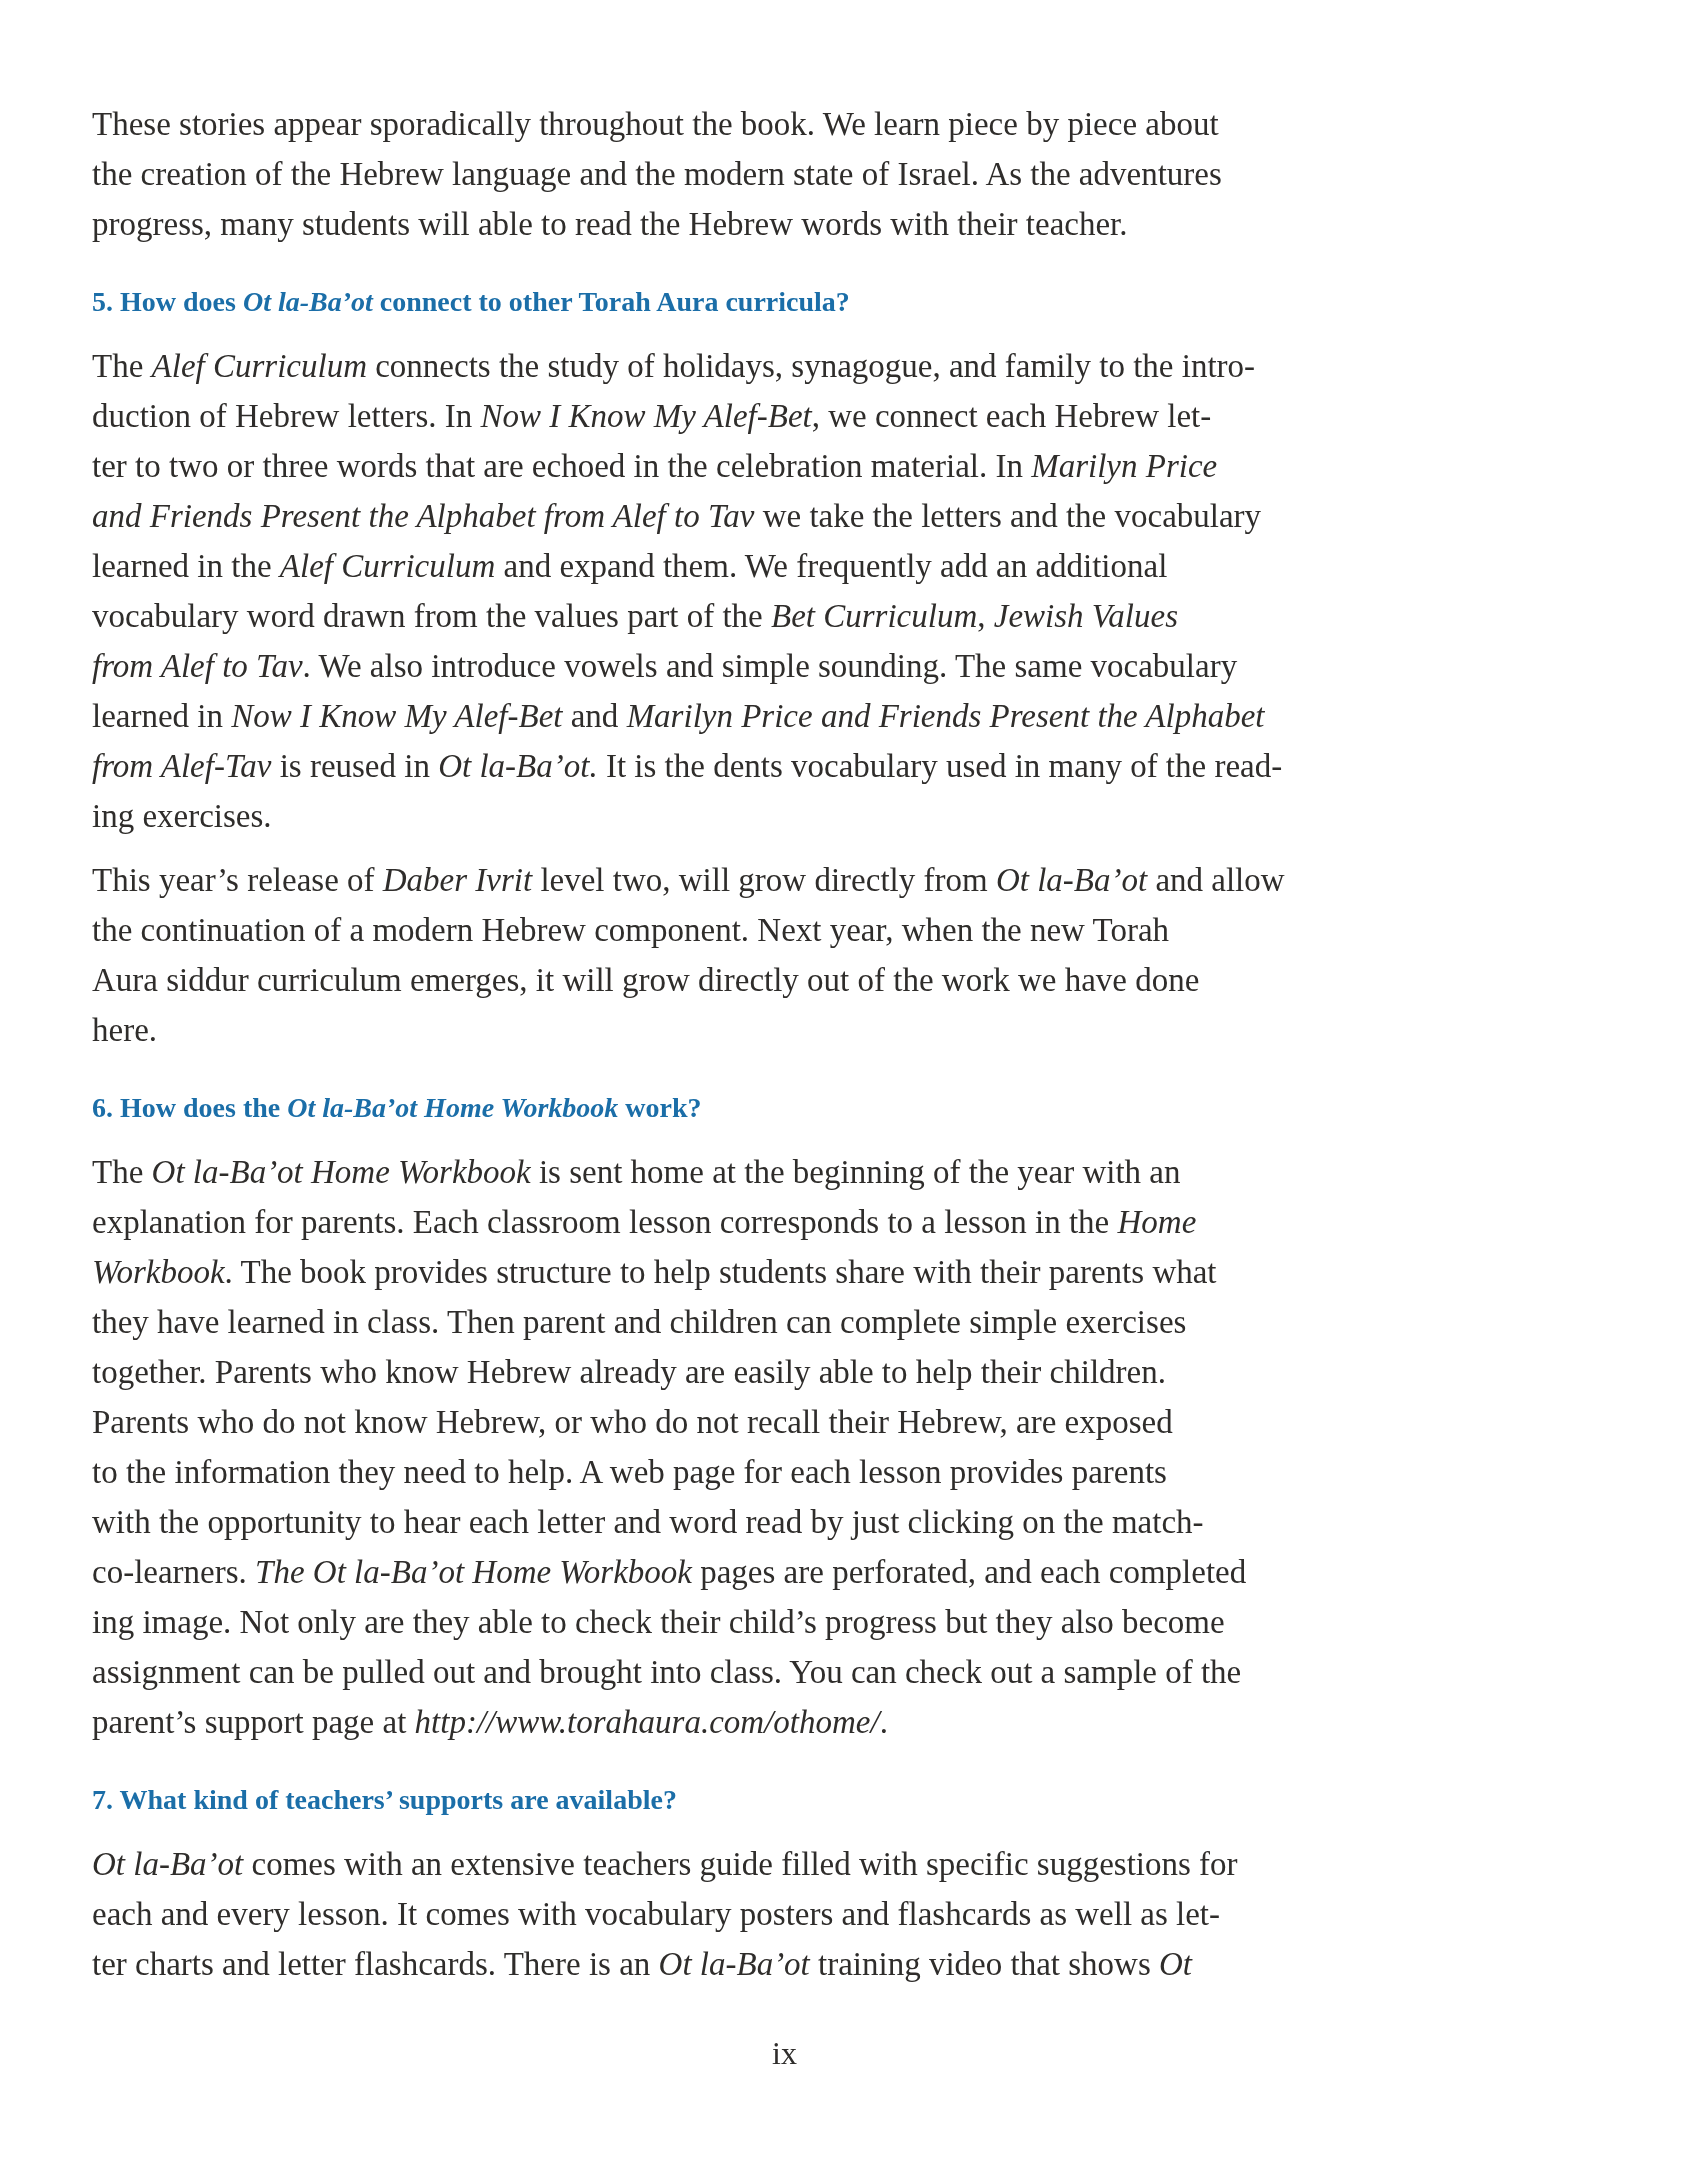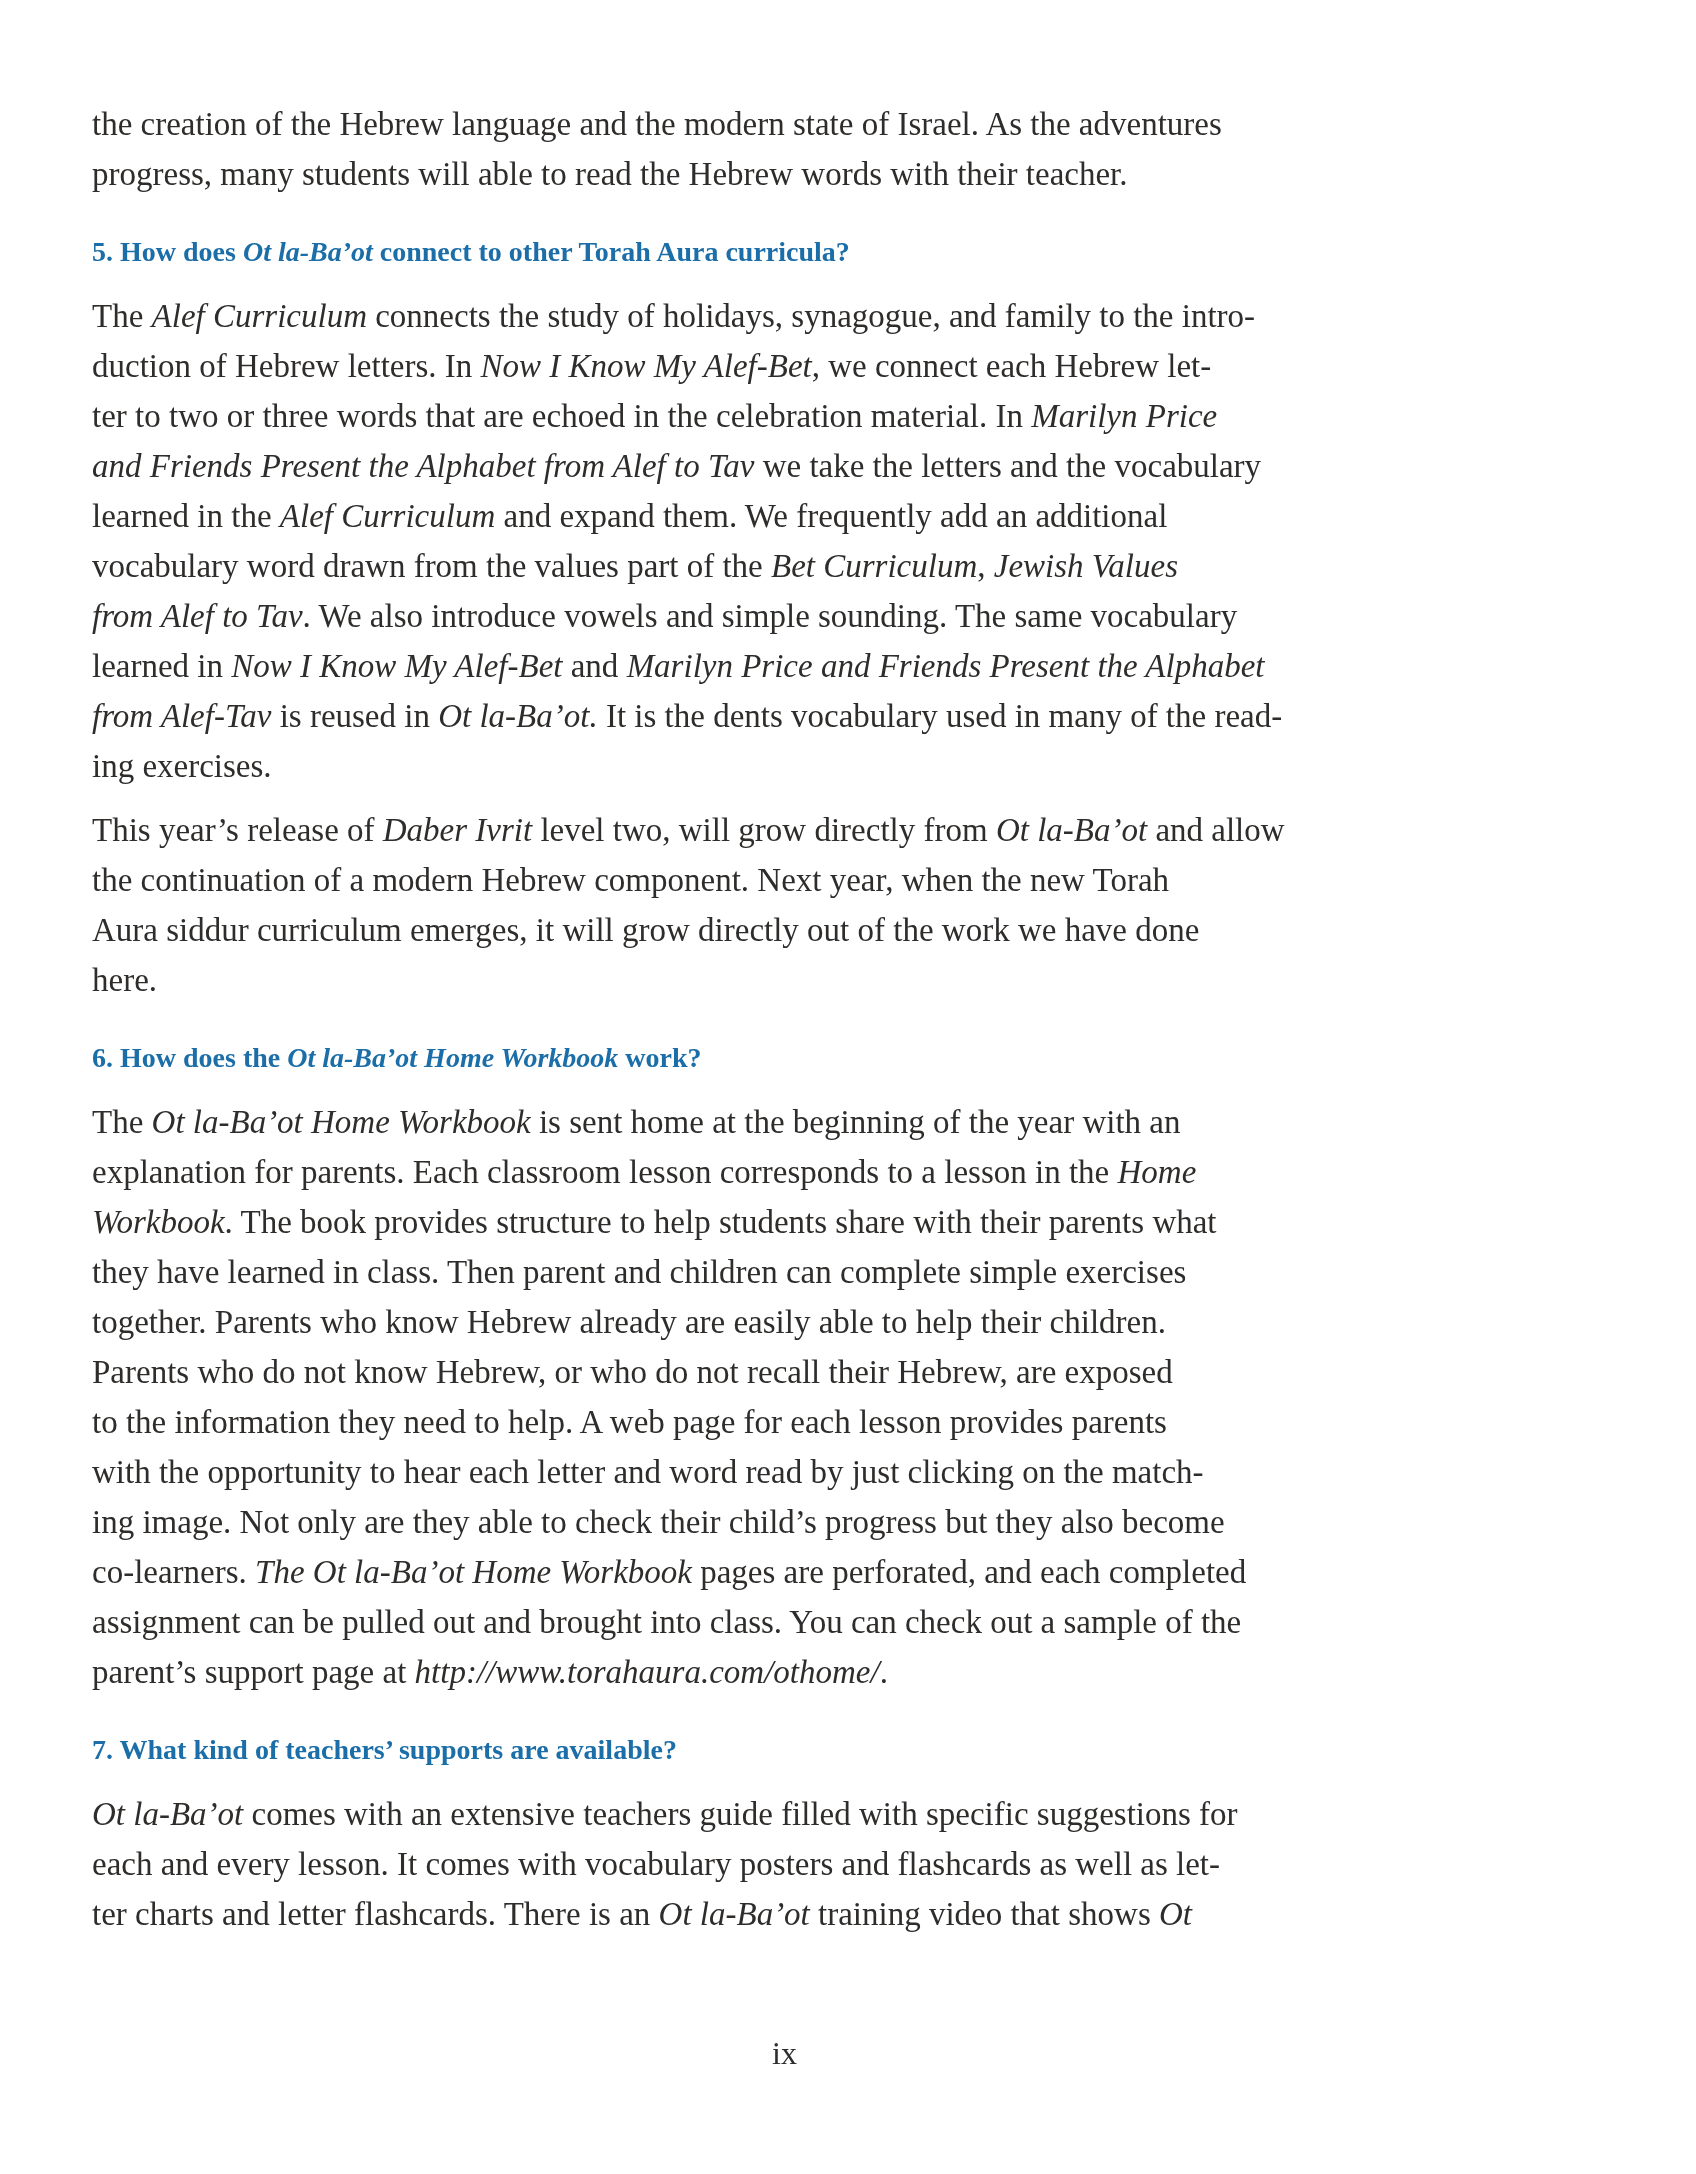--- a/index.html
+++ b/index.html
@@ -51,20 +51,21 @@
     font-size: 32px;
     line-height: 38px;
   }
 </style>
 </head>
 <body>
 
 <div class="page">
   <main class="content">
       <p class="paragraph">
+        <span class="line"><span>These stories appear sporadically throughout the book. We learn piece by piece about</span></span>
         <span class="line"><span>the creation of the Hebrew language and the modern state of Israel. As the adventures</span></span>
         <span class="line"><span>progress, many students will able to read the Hebrew words with their teacher.</span></span>
       </p>
       <h2 class="heading">
         <span class="line"><span>5. How does </span><em>Ot la-Ba’ot</em><span> connect to other Torah Aura curricula?</span></span>
       </h2>
       <p class="paragraph">
         <span class="line"><span>The </span><em>Alef Curriculum</em><span> connects the study of holidays, synagogue, and family to the intro-</span></span>
         <span class="line"><span>duction of Hebrew letters. In </span><em>Now I Know My Alef-Bet</em><span>, we connect each Hebrew let-</span></span>
         <span class="line"><span>ter to two or three words that are echoed in the celebration material. In </span><em>Marilyn Price</em></span>
@@ -87,22 +88,22 @@
       </h2>
       <p class="paragraph">
         <span class="line"><span>The </span><em>Ot la-Ba’ot Home Workbook</em><span> is sent home at the beginning of the year with an</span></span>
         <span class="line"><span>explanation for parents. Each classroom lesson corresponds to a lesson in the </span><em>Home</em></span>
         <span class="line"><em>Workbook</em><span>. The book provides structure to help students share with their parents what</span></span>
         <span class="line"><span>they have learned in class. Then parent and children can complete simple exercises</span></span>
         <span class="line"><span>together. Parents who know Hebrew already are easily able to help their children.</span></span>
         <span class="line"><span>Parents who do not know Hebrew, or who do not recall their Hebrew, are exposed</span></span>
         <span class="line"><span>to the information they need to help. A web page for each lesson provides parents</span></span>
         <span class="line"><span>with the opportunity to hear each letter and word read by just clicking on the match-</span></span>
+        <span class="line"><span>co-learners. </span><em>The Ot la-Ba’ot Home Workbook</em><span> pages are perforated, and each completed</span></span>
         <span class="line"><span>ing image. Not only are they able to check their child’s progress but they also become</span></span>
-        <span class="line"><span>co-learners. </span><em>The Ot la-Ba’ot Home Workbook</em><span> pages are perforated, and each completed</span></span>
         <span class="line"><span>assignment can be pulled out and brought into class. You can check out a sample of the</span></span>
         <span class="line"><span>parent’s support page at </span><em>http://www.torahaura.com/othome/</em><span>.</span></span>
       </p>
       <h2 class="heading">
         <span class="line"><span>7. What kind of teachers’ supports are available?</span></span>
       </h2>
       <p class="paragraph">
         <span class="line"><em>Ot la-Ba’ot</em><span> comes with an extensive teachers guide filled with specific suggestions for</span></span>
         <span class="line"><span>each and every lesson. It comes with vocabulary posters and flashcards as well as let-</span></span>
         <span class="line"><span>ter charts and letter flashcards. There is an </span><em>Ot la-Ba’ot</em><span> training video that shows </span><em>Ot</em></span>

